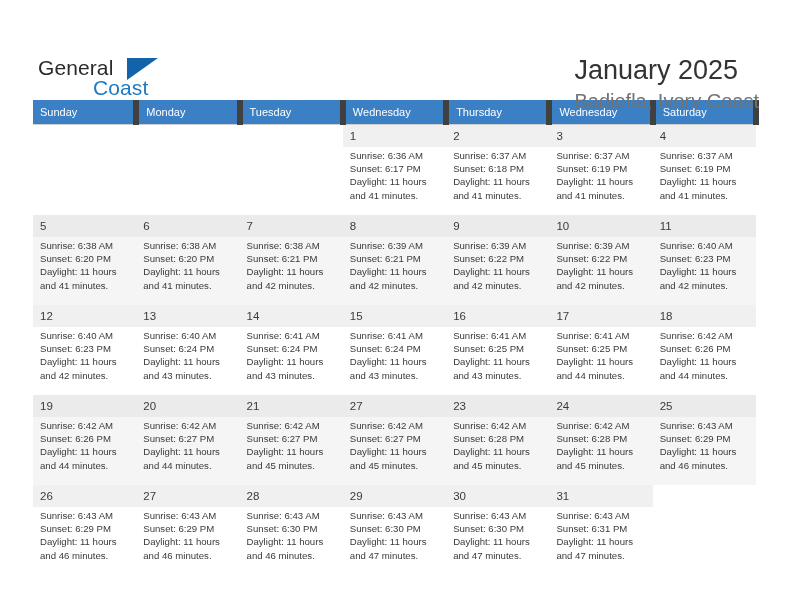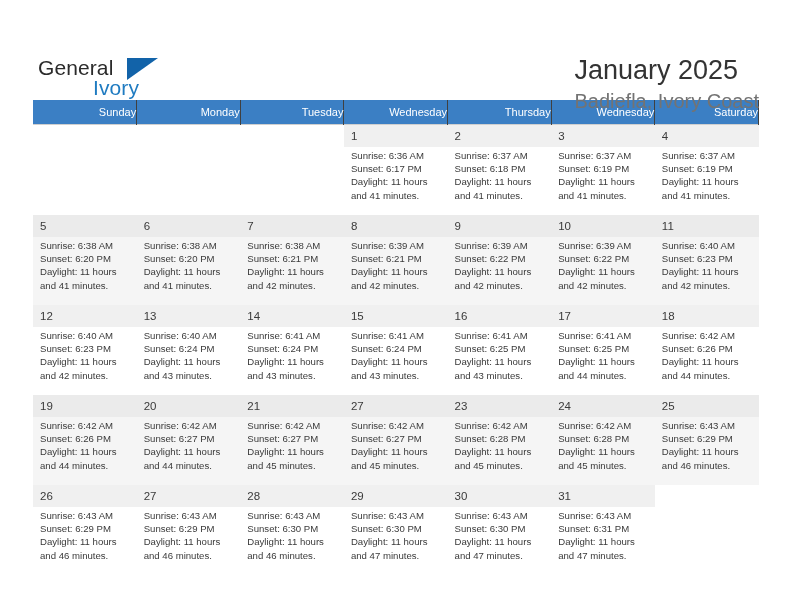--- a/index.html
+++ b/index.html
@@ -85,25 +85,25 @@
   .calendar {
     width: 726px;
     border-collapse: collapse;
     table-layout: fixed;
   }
   .calendar th {
     background: #3b7fc4;
     color: #ffffff;
     font-size: 11px;
     font-weight: normal;
-    text-align: right;
+    text-align: left;
     padding: 6px 0 6px 7px;
     height: 21px;
     box-sizing: border-box;
-    border-right: 1px solid #404040;
+    border-right: 6px solid #404040;
   }
   .calendar td {
     vertical-align: top;
     height: 90px;
     padding: 0;
     border: none;
     background: #ffffff;
     position: relative;
   }
   .calendar tr.alt td {
@@ -136,21 +136,21 @@
 </style>
 </head>
 <body>
 
 <div class="page">
 
   <div class="header">
     <div class="brand">
       <span class="brand-general">General</span>
       <span class="brand-triangle"></span>
-      <span class="brand-blue">Ivory</span>
+      <span class="brand-blue">Coast</span>
     </div>
     <div class="title-wrap">
       <div class="cal-title">January 2025</div>
       <div class="cal-subtitle">Badiefla, Ivory Coast</div>
     </div>
   </div>
 
   <table class="calendar">
     <thead>
       <tr id="weekday-row">

